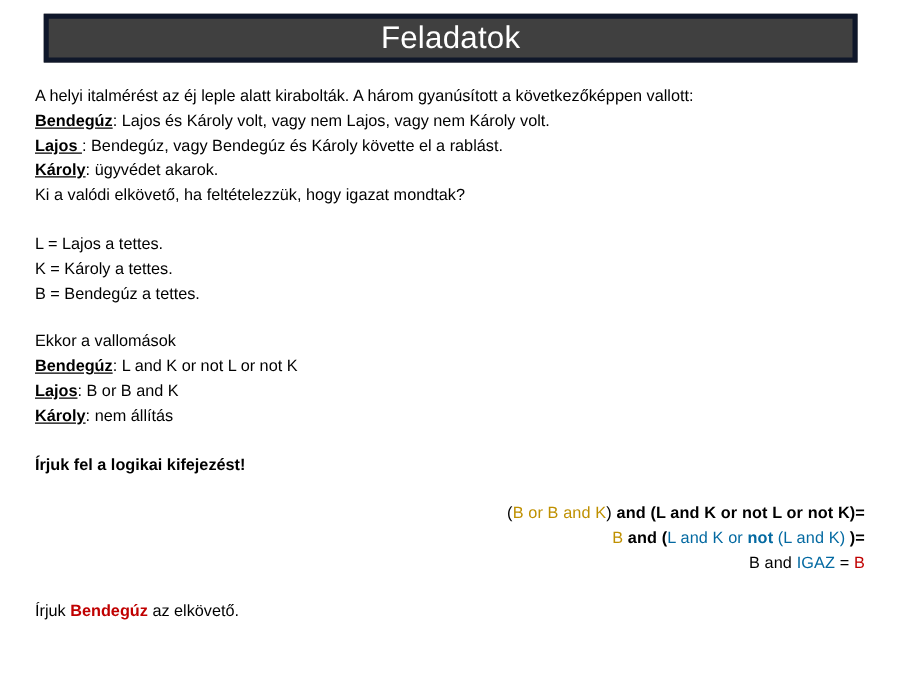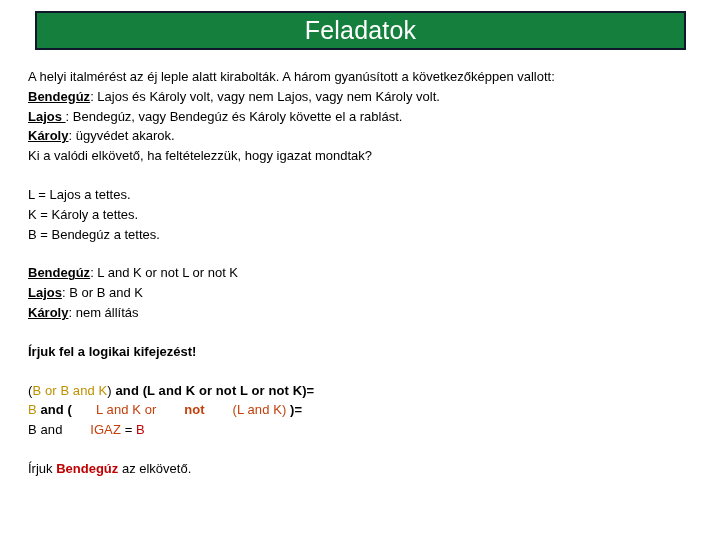--- a/index.html
+++ b/index.html
@@ -16,22 +16,22 @@
   }
 
   
   #title-banner {
     position: absolute;
     left: 35px;
     top: 11px;
     width: 651px;
     height: 39px;
     box-sizing: border-box;
-    background: #15803d;
-    border: 2px solid #0f172a;
+    background: #404040;
+    border: 4px solid #0f172a;
     display: flex;
     align-items: center;
     justify-content: center;
   }
   #title-text {
     color: #FFFFFF;
     font-size: 25px;
     font-weight: 400;
     line-height: 1;
     letter-spacing: 0.2px;
@@ -61,24 +61,24 @@
   }
 
   .nm {
     font-weight: bold;
     text-decoration: underline;
   }
 
   .b { font-weight: bold; }
 
   .tan   { color: #BF9000; }
-  .green { color: #c2410c; margin-left: 24px; }
+  .green { color: #0369a1; }
   .red   { color: #C00000; }
 
-  #expr-block .line { letter-spacing: 0.1px; }
+  #expr-block .line { letter-spacing: 0.1px; text-align: right; }
 </style>
 </head>
 <body>
 
 <div id="title-banner">
   <span id="title-text">Feladatok</span>
 </div>
 
 <div id="content">
 
@@ -100,20 +100,21 @@
     <div class="line">Ki a valódi elkövető, ha feltételezzük, hogy igazat mondtak?</div>
   </div>
 
   <div class="para">
     <div class="line">L = Lajos a tettes.</div>
     <div class="line">K = Károly a tettes.</div>
     <div class="line">B = Bendegúz a tettes.</div>
   </div>
 
   <div class="para">
+    <div class="line">Ekkor a vallomások</div>
 
     <div class="line">
       <span class="nm">Bendegúz</span><span>: </span><span>L and K or not L or not K</span>
     </div>
 
     <div class="line">
       <span class="nm">Lajos</span><span>: </span><span>B or B and K</span>
     </div>
 
     <div class="line">

